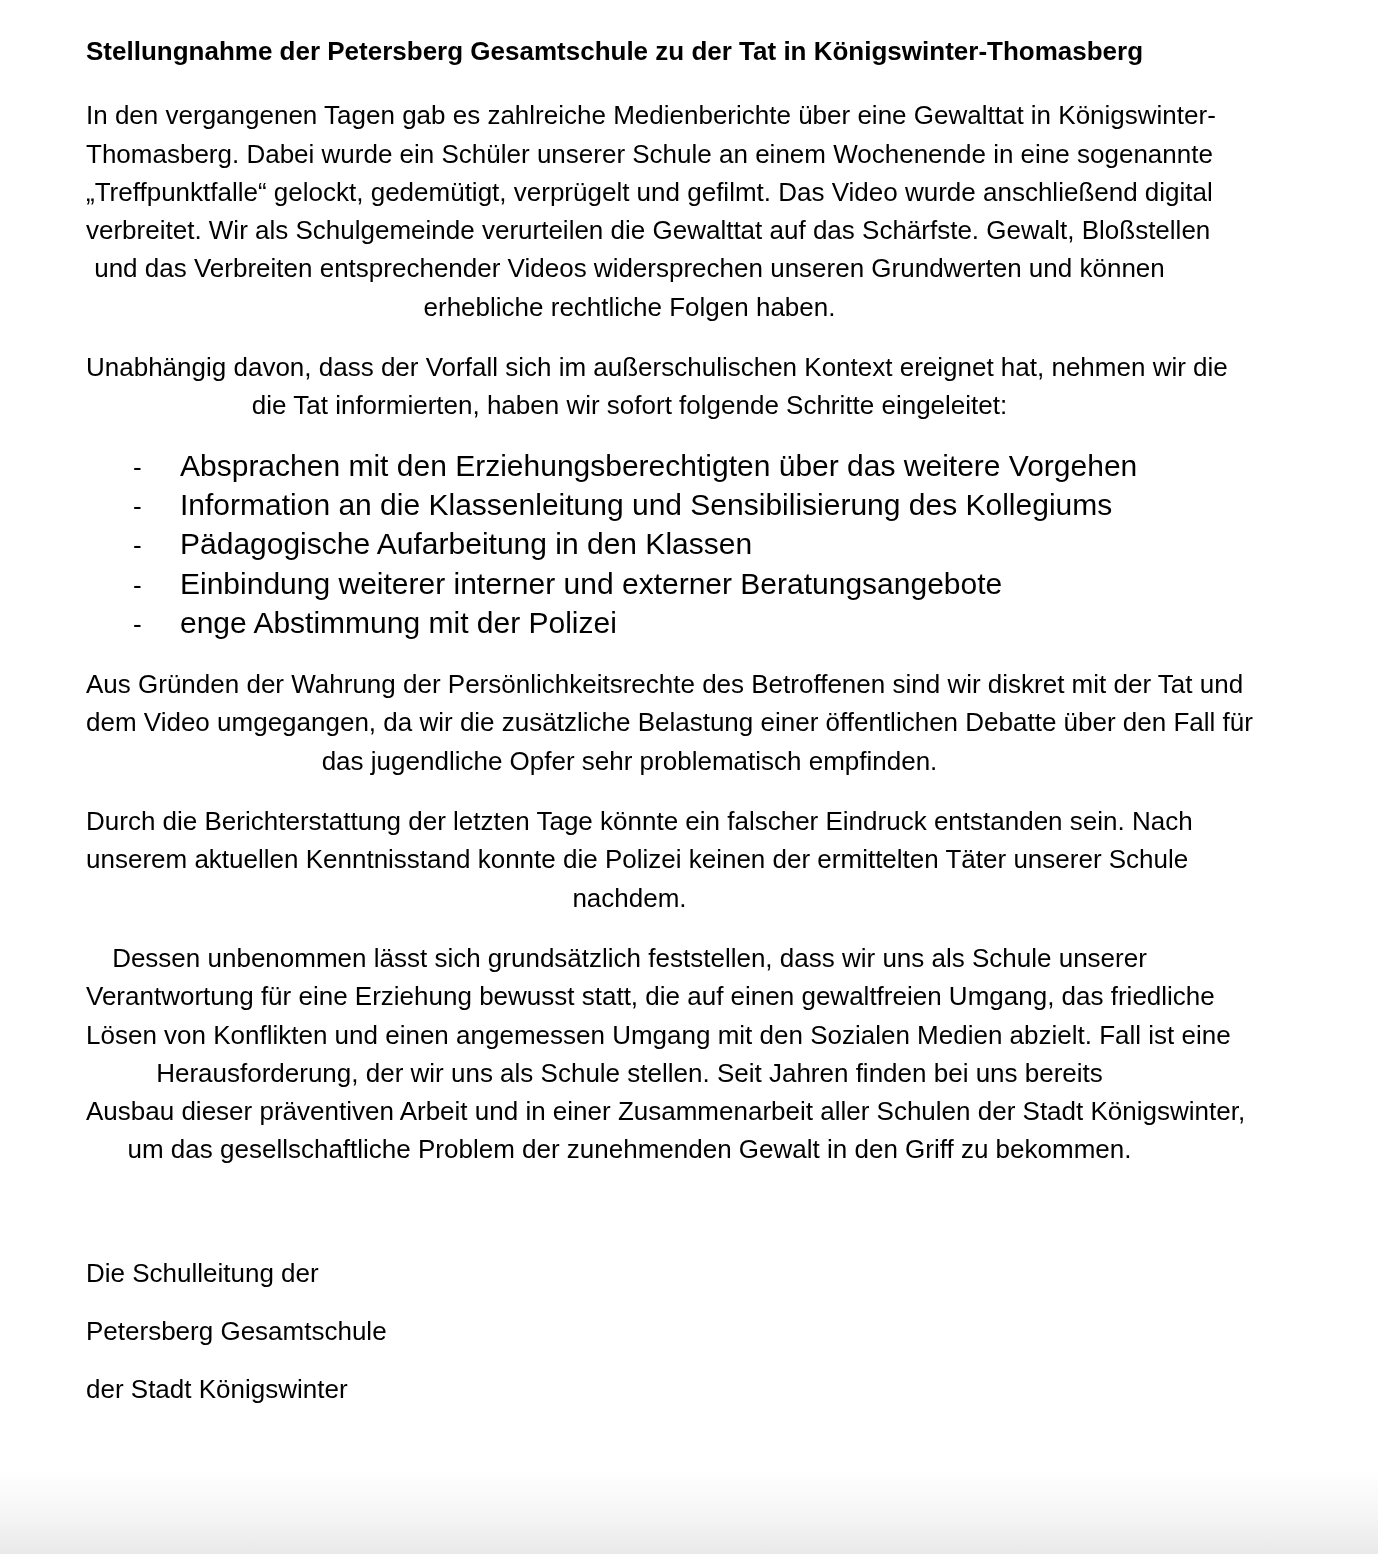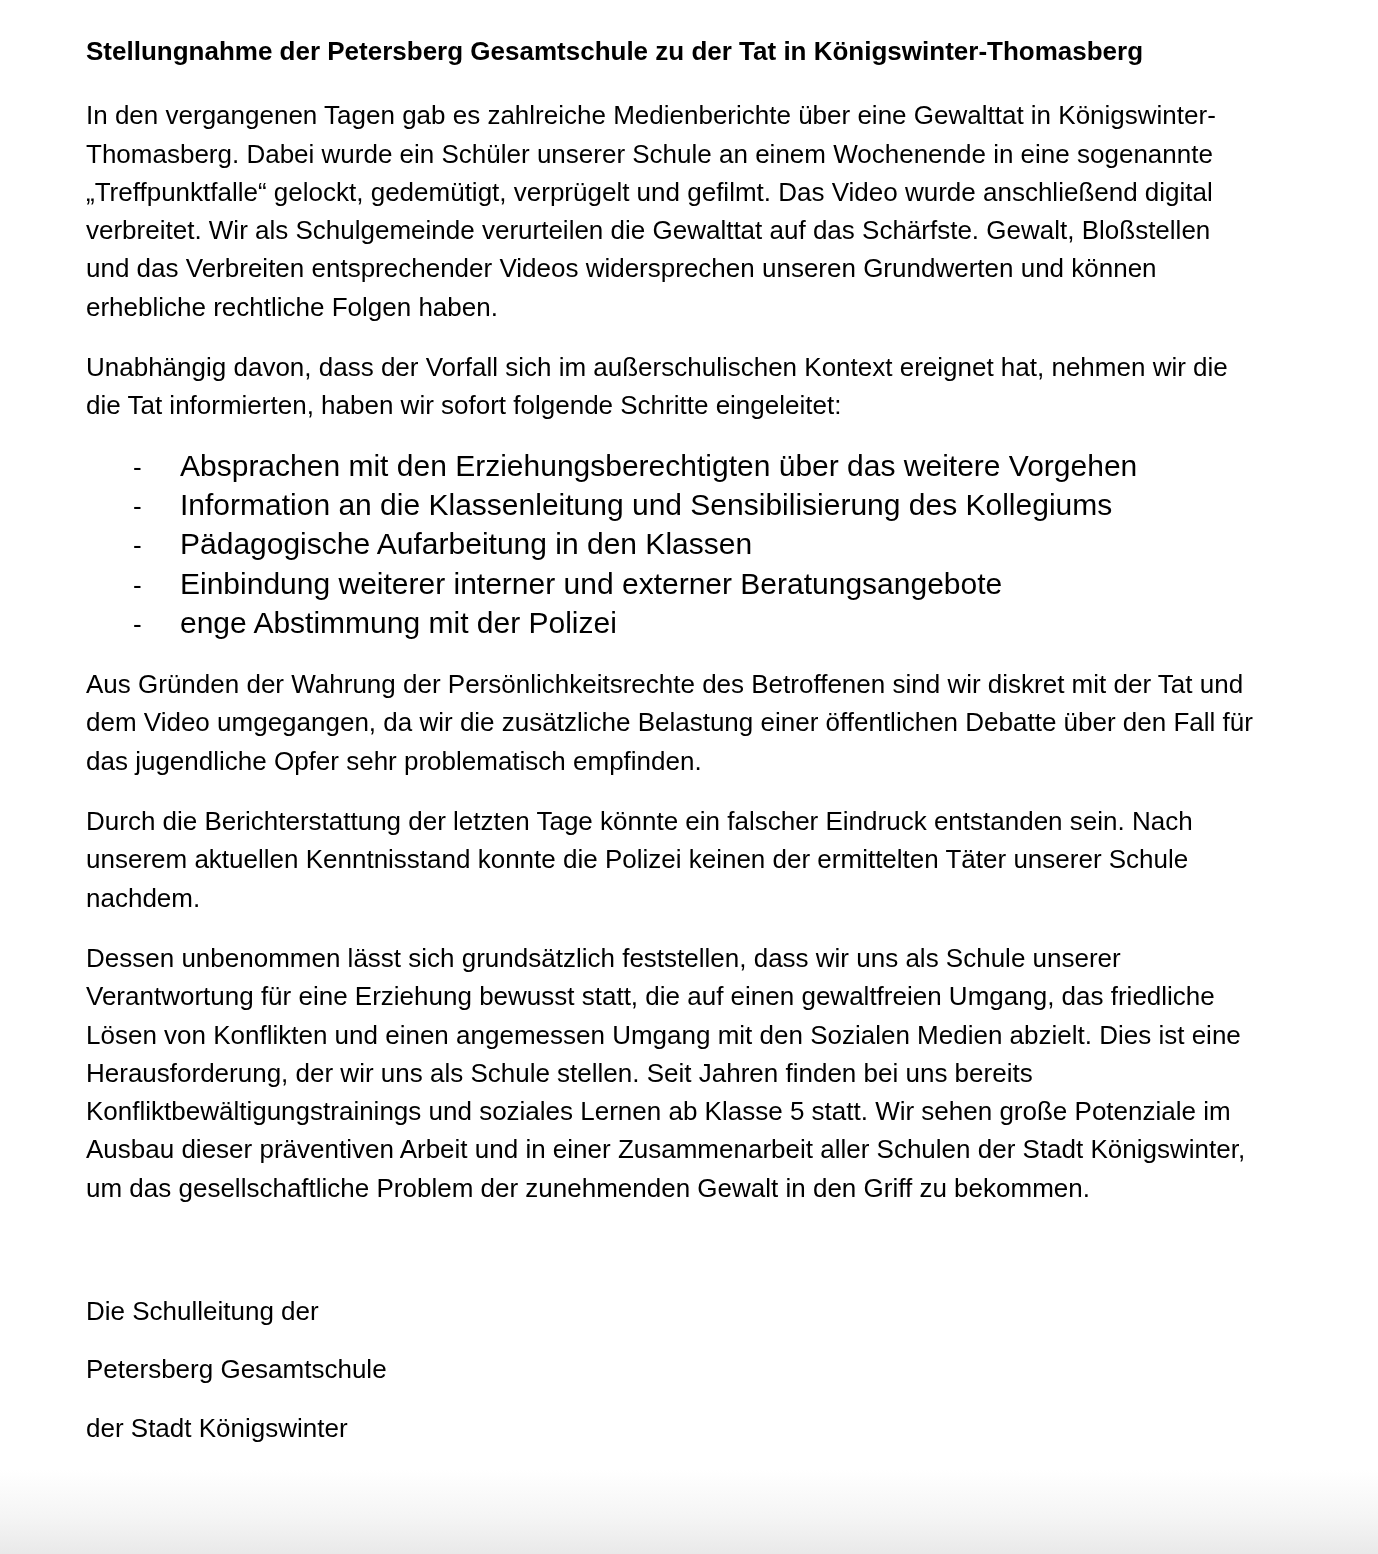--- a/index.html
+++ b/index.html
@@ -23,20 +23,21 @@
   }
   .doc-title {
     font-size: 26px;
     font-weight: 700;
     line-height: 38.3px;
     white-space: nowrap;
     margin: 0 0 26px 0;
   }
   .para {
     margin: 0 0 22px 0;
+    text-align: center;
   }
   .line {
     font-size: 26px;
     line-height: 38.3px;
     white-space: nowrap;
   }
   .bullet-list {
     margin: 0 0 22px 0;
     padding-left: 47px;
   }
@@ -129,23 +130,22 @@
 
   <div class="para">
     <div class="line">Durch die Berichterstattung der letzten Tage könnte ein falscher Eindruck entstanden sein. Nach</div>
     <div class="line">unserem aktuellen Kenntnisstand konnte die Polizei keinen der ermittelten Täter unserer Schule</div>
     <div class="line">nachdem.</div>
   </div>
 
   <div class="para">
     <div class="line">Dessen unbenommen lässt sich grundsätzlich feststellen, dass wir uns als Schule unserer</div>
     <div class="line">Verantwortung für eine Erziehung bewusst statt, die auf einen gewaltfreien Umgang, das friedliche</div>
-    <div class="line">Lösen von Konflikten und einen angemessen Umgang mit den Sozialen Medien abzielt. Dies ist eine</div>
+    <div class="line">Lösen von Konflikten und einen angemessen Umgang mit den Sozialen Medien abzielt. Fall ist eine</div>
     <div class="line">Herausforderung, der wir uns als Schule stellen. Seit Jahren finden bei uns bereits</div>
-    <div class="line">Konfliktbewältigungstrainings und soziales Lernen ab Klasse 5 statt. Wir sehen große Potenziale im</div>
     <div class="line">Ausbau dieser präventiven Arbeit und in einer Zusammenarbeit aller Schulen der Stadt Königswinter,</div>
     <div class="line">um das gesellschaftliche Problem der zunehmenden Gewalt in den Griff zu bekommen.</div>
   </div>
 
   <div class="sig-spacer"></div>
 
   <div>
     <div class="sig-line">Die Schulleitung der</div>
     <div class="sig-line">Petersberg Gesamtschule</div>
     <div class="sig-line">der Stadt Königswinter</div>

